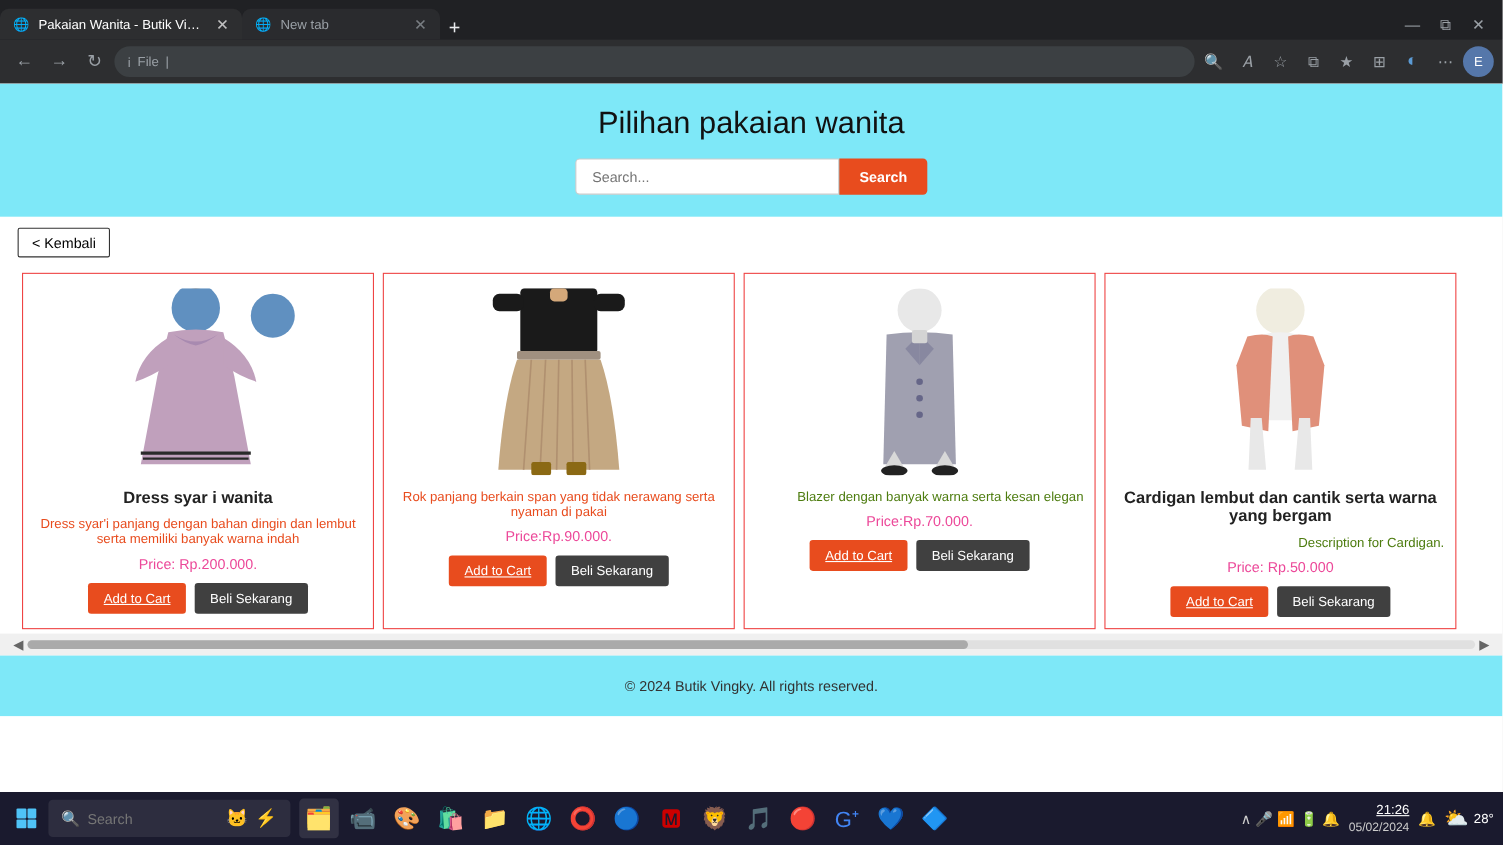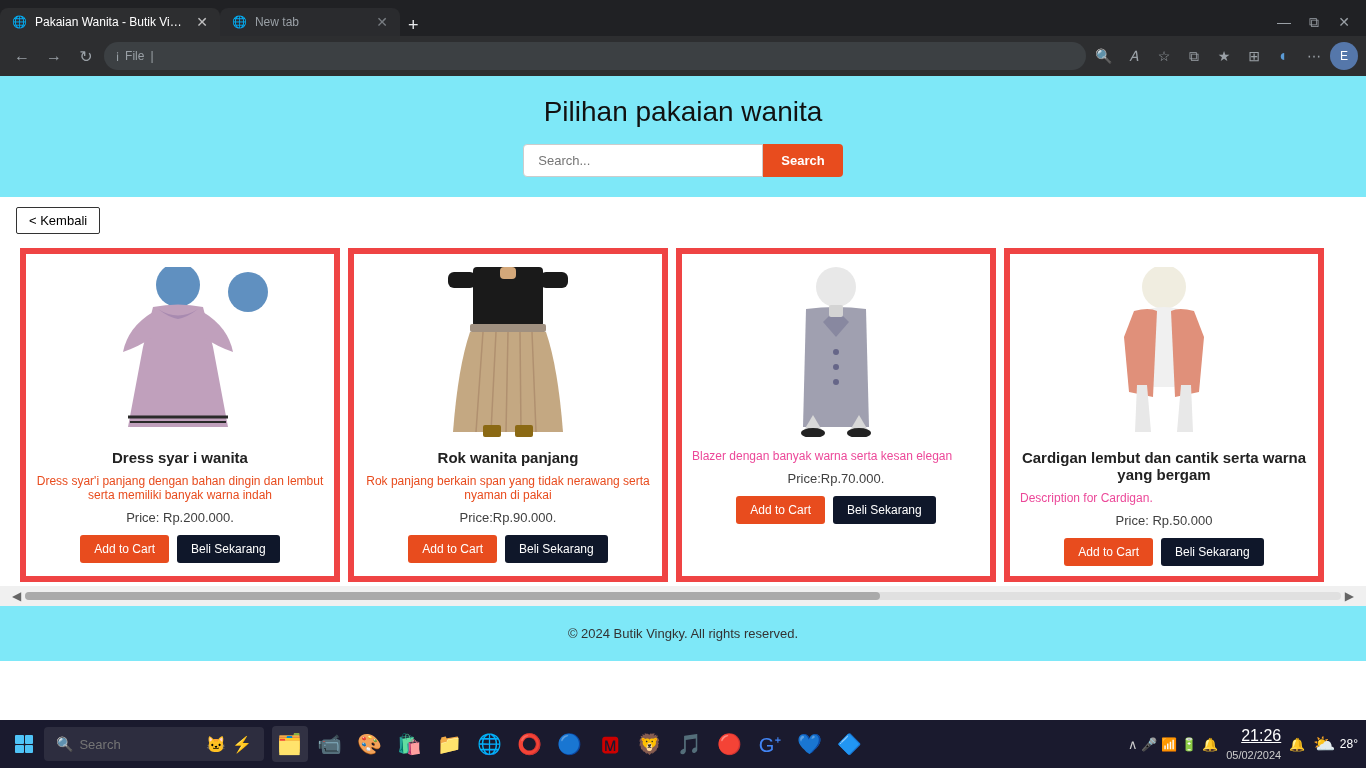--- a/index.html
+++ b/index.html
@@ -31,29 +31,29 @@
     .search-input { border: 1px solid #ccc; padding: 8px 14px; width: 240px; font-size: 13px; border-radius: 4px 0 0 4px; outline: none; color: #888; }
     .search-btn { background: #e84c1e; color: #fff; border: none; padding: 8px 18px; font-size: 13px; font-weight: bold; border-radius: 0 4px 4px 0; cursor: pointer; }
 
     
     .back-section { padding: 10px 16px; }
     .back-btn { border: 1px solid #333; background: #fff; padding: 5px 12px; font-size: 13px; cursor: pointer; border-radius: 2px; }
 
     
     .products-section { padding: 0 16px; overflow-x: auto; white-space: nowrap; }
     .products-container { display: flex; gap: 0; white-space: nowrap; }
-    .product-card { display: inline-block; vertical-align: top; border: 6px solid #ef4444; width: 320px; min-width: 320px; margin: 4px; padding: 10px; text-align: center; background: #fff; white-space: normal; }
+    .product-card { display: inline-block; vertical-align: top; border: 1px solid #ef4444; width: 320px; min-width: 320px; margin: 4px; padding: 10px; text-align: center; background: #fff; white-space: normal; }
 
     .product-name { font-size: 15px; font-weight: bold; color: #222; margin-bottom: 8px; }
     .product-desc { font-size: 12px; color: #e84c1e; margin-bottom: 8px; text-align: center; }
-    .product-desc-dark { font-size: 12px; color: #ec4899; margin-bottom: 8px; text-align: left; }
-    .product-price { font-size: 13px; color: #404040; margin-bottom: 10px; }
+    .product-desc-dark { font-size: 12px; color: #4d7c0f; margin-bottom: 8px; text-align: right; }
+    .product-price { font-size: 13px; color: #ec4899; margin-bottom: 10px; }
     .product-actions { display: flex; justify-content: center; gap: 8px; }
-    .btn-cart { background: #e84c1e; color: #fff; border: none; padding: 7px 14px; font-size: 12px; border-radius: 3px; cursor: pointer; }
-    .btn-buy { background: #0f172a; color: #fff; border: none; padding: 7px 14px; font-size: 12px; border-radius: 3px; cursor: pointer; }
+    .btn-cart { background: #e84c1e; color: #fff; border: none; padding: 7px 14px; font-size: 12px; border-radius: 3px; cursor: pointer; text-decoration: underline; }
+    .btn-buy { background: #404040; color: #fff; border: none; padding: 7px 14px; font-size: 12px; border-radius: 3px; cursor: pointer; }
 
     
     .scrollbar-area { height: 20px; background: #f0f0f0; display: flex; align-items: center; padding: 0 8px; }
     .scrollbar-track { flex: 1; height: 8px; background: #e0e0e0; border-radius: 4px; position: relative; }
     .scrollbar-thumb { position: absolute; left: 0; width: 65%; height: 100%; background: #aaa; border-radius: 4px; }
     .scroll-arrow { font-size: 12px; color: #666; cursor: pointer; padding: 0 4px; }
 
     
     .site-footer { background: #7ee8f8; padding: 20px; text-align: center; font-size: 13px; color: #333; }
 
@@ -197,21 +197,20 @@
             <line x1="80" y1="65" x2="78" y2="165" stroke="#b09070" stroke-width="1.5"></line>
             <line x1="92" y1="65" x2="93" y2="165" stroke="#b09070" stroke-width="1.5"></line>
             <line x1="104" y1="65" x2="108" y2="165" stroke="#b09070" stroke-width="1.5"></line>
 
             <rect x="55" y="158" width="18" height="12" rx="2" fill="#8B6914"></rect>
             <rect x="87" y="158" width="18" height="12" rx="2" fill="#8B6914"></rect>
 
             <rect x="72" y="0" width="16" height="12" rx="4" fill="#d4a87a"></rect>
           </svg>
         </div>
-        <div class="product-name">Rok wanita panjang</div>
         <div class="product-desc">Rok panjang berkain span yang tidak nerawang serta nyaman di pakai</div>
         <div class="product-price">Price:Rp.90.000.</div>
         <div class="product-actions">
           <button class="btn-cart">Add to Cart</button>
           <button class="btn-buy">Beli Sekarang</button>
         </div>
       </div>
 
       <div class="product-card">
         <div class="img-container">
@@ -367,21 +366,21 @@
 
   <div class="taskbar-right">
     <div class="taskbar-icons">
       <span class="taskbar-icon">∧</span>
       <span class="taskbar-icon">🎤</span>
       <span class="taskbar-icon">📶</span>
       <span class="taskbar-icon">🔋</span>
       <span class="taskbar-icon">🔔</span>
     </div>
     <div class="taskbar-time">
-      <div style="font-size:16px; color:#fff; font-weight:500;text-decoration:underline;">21:26</div>
+      <div style="font-size:12px; color:#fff; font-weight:500;text-decoration:underline;">21:26</div>
       <div style="font-size:11px; color:#ccc;">05/02/2024</div>
     </div>
     <span style="font-size:13px; color:#ccc;">🔔</span>
     <div style="display:flex; align-items:center; gap:4px;">
       <span style="font-size:18px;">⛅</span>
       <span style="font-size:12px; color:#fff;">28°</span>
     </div>
   </div>
 </div>
 

